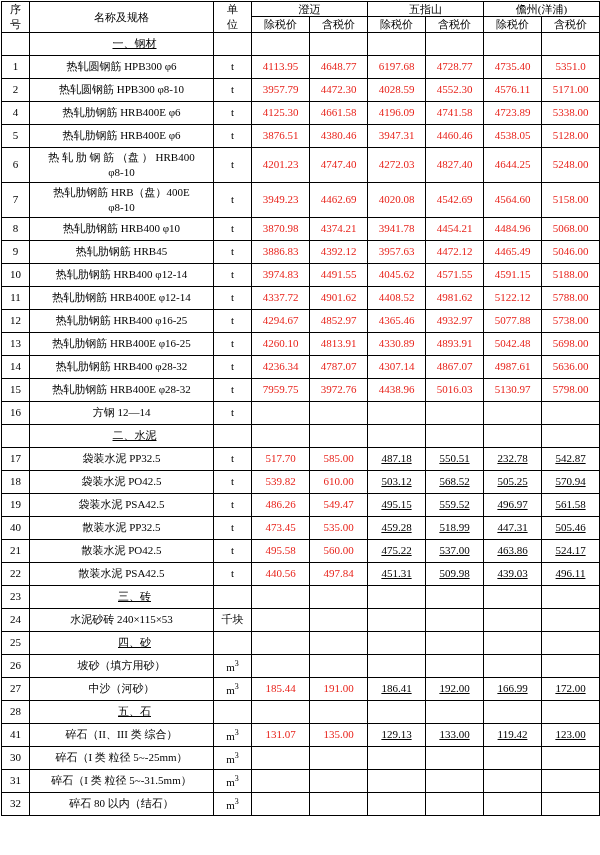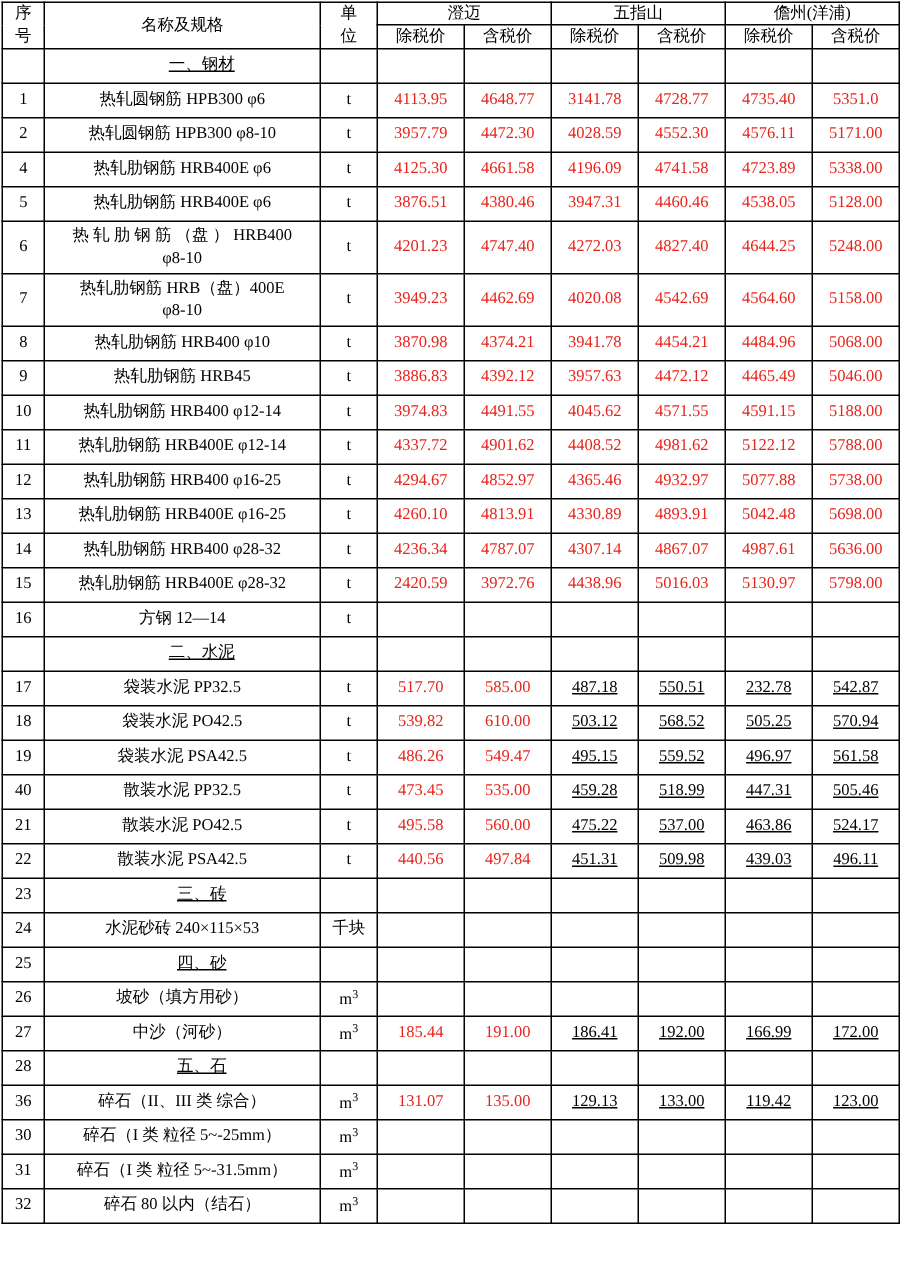--- a/index.html
+++ b/index.html
@@ -138,21 +138,21 @@
         <td class="price"></td>
         <td class="price"></td>
         <td class="price"></td>
       </tr>
       <tr class="row">
         <td class="num">1</td>
         <td class="name">热轧圆钢筋 HPB300 φ6</td>
         <td class="unit">t</td>
         <td class="price">4113.95</td>
         <td class="price">4648.77</td>
-        <td class="price">3141.78</td>
+        <td class="price">6197.68</td>
         <td class="price">4728.77</td>
         <td class="price">4735.40</td>
         <td class="price">5351.0</td>
       </tr>
       <tr class="row">
         <td class="num">2</td>
         <td class="name">热轧圆钢筋 HPB300 φ8-10</td>
         <td class="unit">t</td>
         <td class="price">3957.79</td>
         <td class="price">4472.30</td>
@@ -285,21 +285,21 @@
         <td class="price">4787.07</td>
         <td class="price">4307.14</td>
         <td class="price">4867.07</td>
         <td class="price">4987.61</td>
         <td class="price">5636.00</td>
       </tr>
       <tr class="row">
         <td class="num">15</td>
         <td class="name">热轧肋钢筋 HRB400E φ28-32</td>
         <td class="unit">t</td>
-        <td class="price">2420.59</td>
+        <td class="price">7959.75</td>
         <td class="price">3972.76</td>
         <td class="price">4438.96</td>
         <td class="price">5016.03</td>
         <td class="price">5130.97</td>
         <td class="price">5798.00</td>
       </tr>
       <tr class="row">
         <td class="num">16</td>
         <td class="name">方钢 12—14</td>
         <td class="unit">t</td>
@@ -447,21 +447,21 @@
         <td class="name section">五、石</td>
         <td class="unit"></td>
         <td class="price"></td>
         <td class="price"></td>
         <td class="price"></td>
         <td class="price"></td>
         <td class="price"></td>
         <td class="price"></td>
       </tr>
       <tr class="row">
-        <td class="num">36</td>
+        <td class="num">41</td>
         <td class="name">碎石（II、III 类 综合）</td>
         <td class="unit"><span>m</span><span class="sup">3</span></td>
         <td class="price">131.07</td>
         <td class="price">135.00</td>
         <td class="price black">129.13</td>
         <td class="price black">133.00</td>
         <td class="price black">119.42</td>
         <td class="price black">123.00</td>
       </tr>
       <tr class="row">

